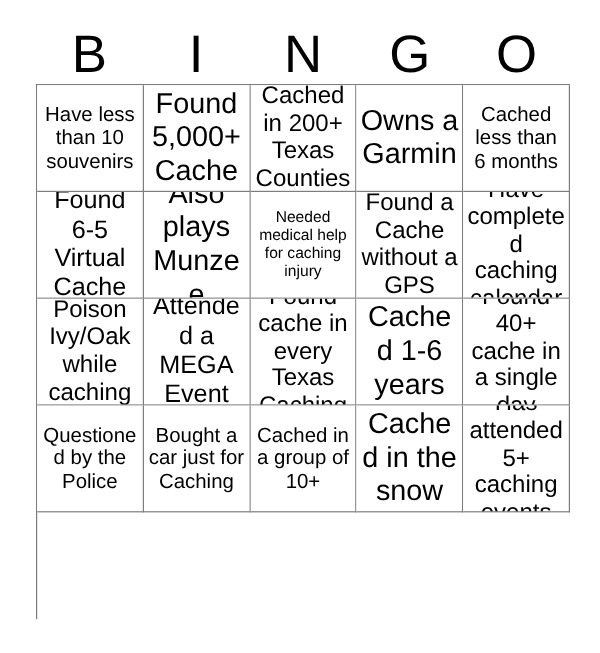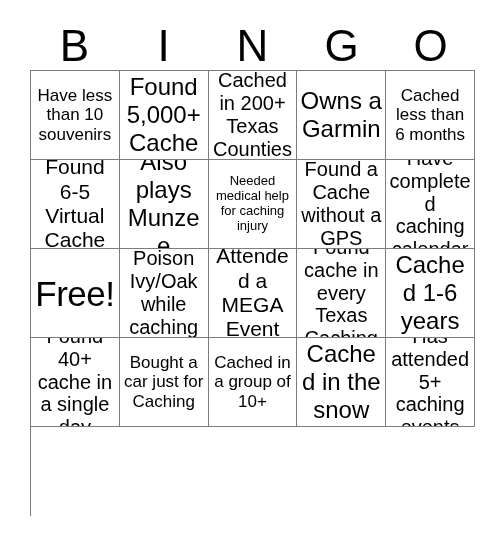--- a/index.html
+++ b/index.html
@@ -127,37 +127,37 @@
       </div>
       <div class="cell size-xs">
         <span class="cell-text">Needed medical help for caching injury</span>
       </div>
       <div class="cell size-s">
         <span class="cell-text">Found a Cache without a GPS</span>
       </div>
       <div class="cell size-s">
         <span class="cell-text">Have completed caching calendar</span>
       </div>
-      <div class="cell size-free free-cell">
-        <span class="cell-text">Free!</span>
-      </div>
       <div class="cell size-s">
         <span class="cell-text">Poison Ivy/Oak while caching</span>
       </div>
       <div class="cell size-l">
         <span class="cell-text">Attended a MEGA Event</span>
       </div>
       <div class="cell size-s">
         <span class="cell-text">Found cache in every Texas Caching</span>
       </div>
       <div class="cell size-xl">
         <span class="cell-text">Cached 1-6 years</span>
       </div>
       <div class="cell size-s">
         <span class="cell-text">Found 40+ cache in a single day</span>
+      </div>
+      <div class="cell size-m">
+        <span class="cell-text">Questioned by the Police</span>
       </div>
       <div class="cell size-m">
         <span class="cell-text">Bought a car just for Caching</span>
       </div>
       <div class="cell size-m">
         <span class="cell-text">Cached in a group of 10+</span>
       </div>
       <div class="cell size-xl">
         <span class="cell-text">Cached in the snow</span>
       </div>

